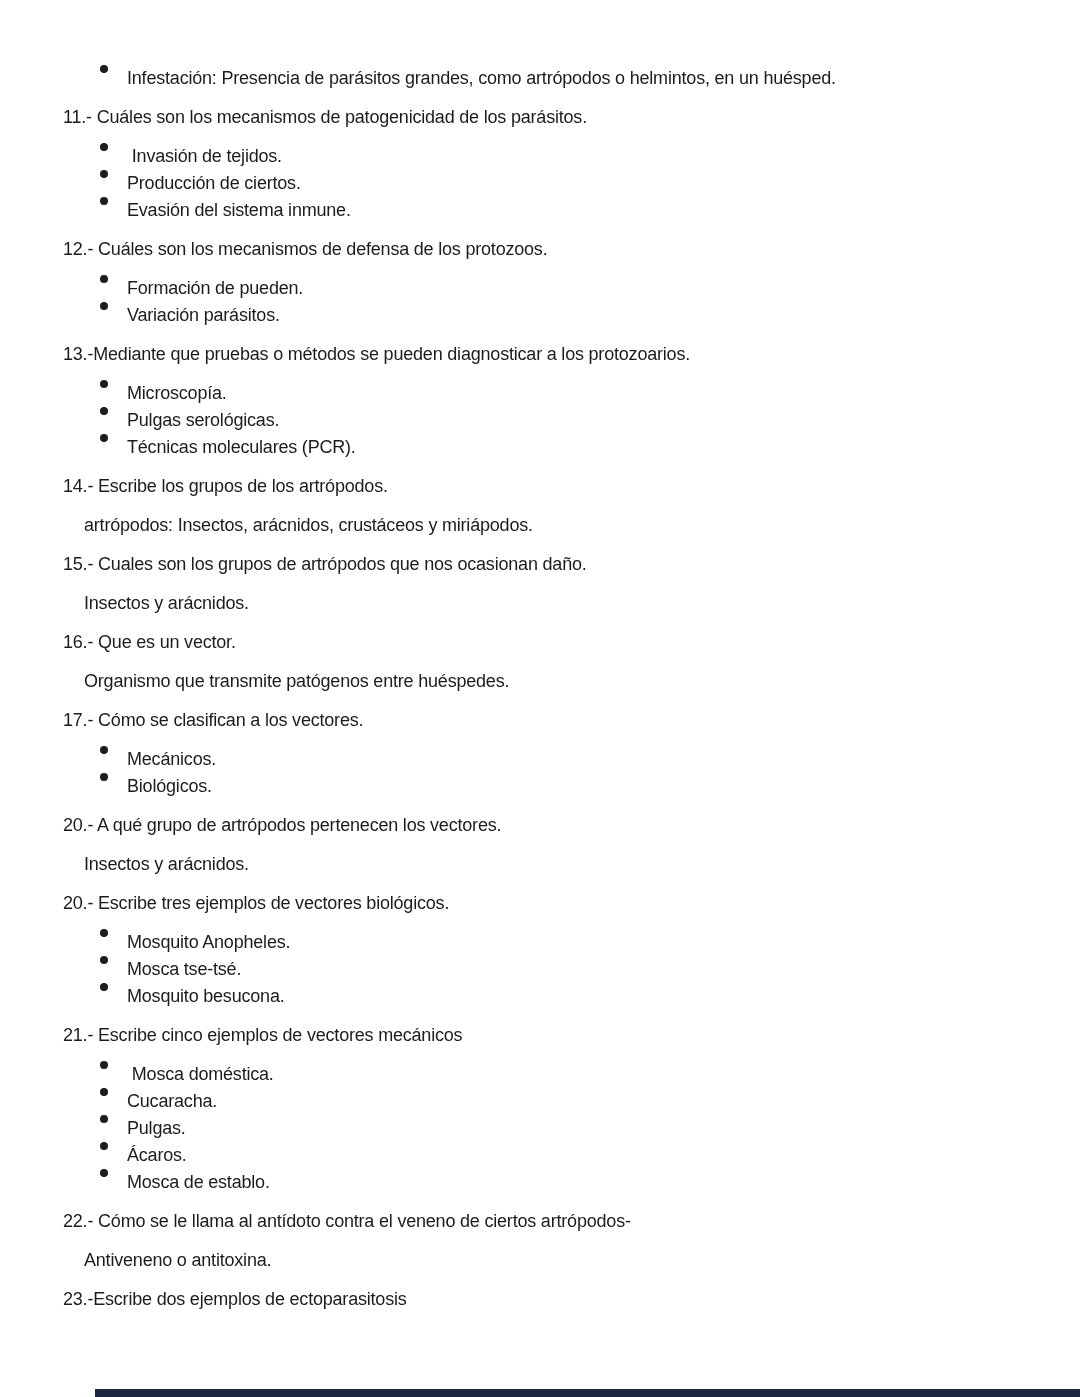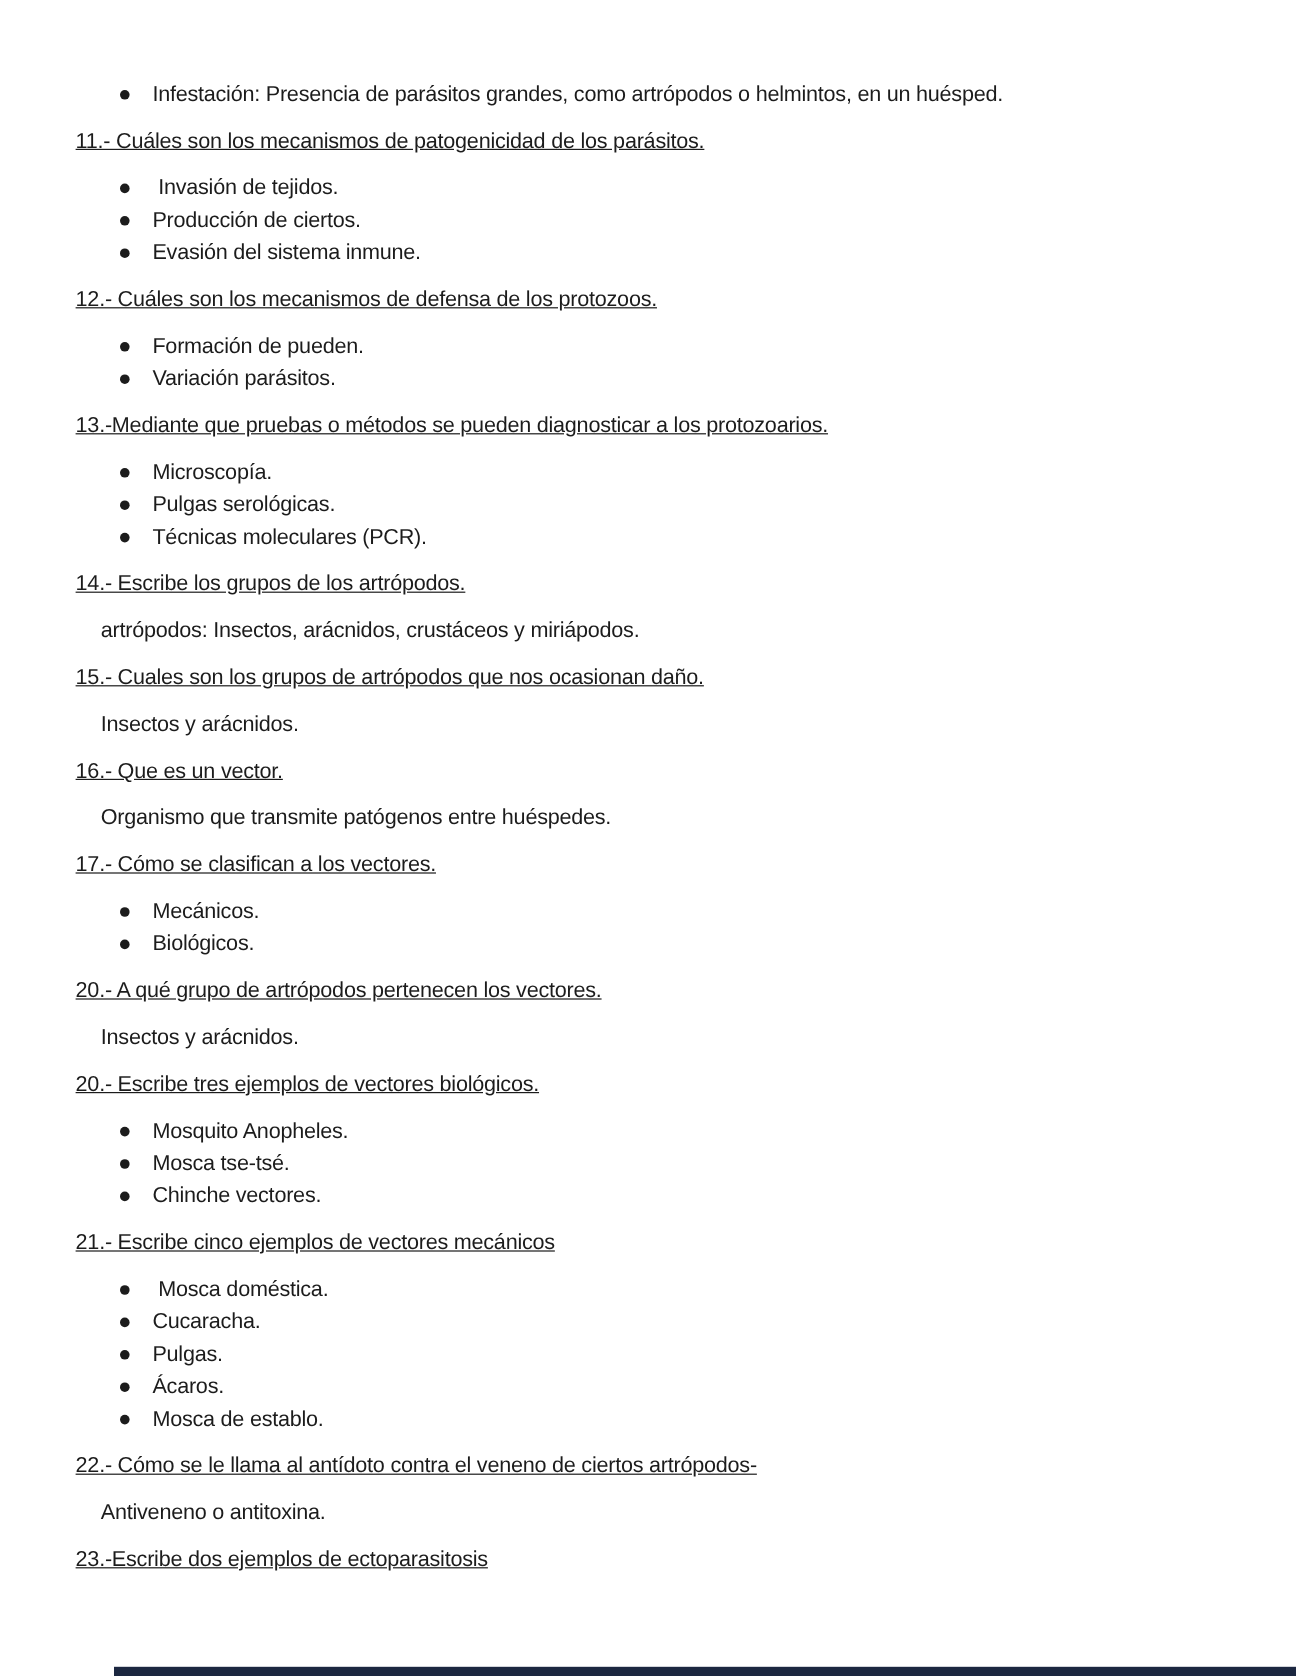--- a/index.html
+++ b/index.html
@@ -19,35 +19,33 @@
     position: absolute;
     top: 0; left: 0; right: 0; bottom: 0;
     padding: 53px 42px 0 63px;
     font-size: 18px;
     line-height: 27px;
     letter-spacing: -0.2px;
   }
   p.question {
     margin: 12px 0;
     white-space: pre-wrap;
-    text-decoration: underline;
   }
   p.answer {
     margin: 12px 0;
     padding-left: 21px;
     white-space: pre-wrap;
   }
   ul.bullet-list {
     list-style: none;
     margin: 12px 0;
     padding: 0 0 0 37px;
   }
   li.bullet-item {
     display: flex;
-    align-items: center;
     height: 27px;
   }
   li.bullet-item .dot {
     flex: none;
     width: 8px;
     height: 8px;
     border-radius: 50%;
     background: #1c1c1c;
     margin-right: 19px;
   }
@@ -137,21 +135,21 @@
       <li class="bullet-item">
         <span class="dot" style="background: rgb(28, 28, 28);"></span>
         <span class="item-text">Mosquito Anopheles.</span>
       </li>
       <li class="bullet-item">
         <span class="dot" style="background: rgb(28, 28, 28);"></span>
         <span class="item-text">Mosca tse-tsé.</span>
       </li>
       <li class="bullet-item">
         <span class="dot" style="background: rgb(28, 28, 28);"></span>
-        <span class="item-text">Chinche vectores.</span>
+        <span class="item-text">Mosquito besucona.</span>
       </li>
     </ul>
     <p class="question">21.- Escribe cinco ejemplos de vectores mecánicos</p>
     <ul class="bullet-list">
       <li class="bullet-item">
         <span class="dot" style="background: rgb(28, 28, 28);"></span>
         <span class="item-text"> Mosca doméstica.</span>
       </li>
       <li class="bullet-item">
         <span class="dot" style="background: rgb(28, 28, 28);"></span>

